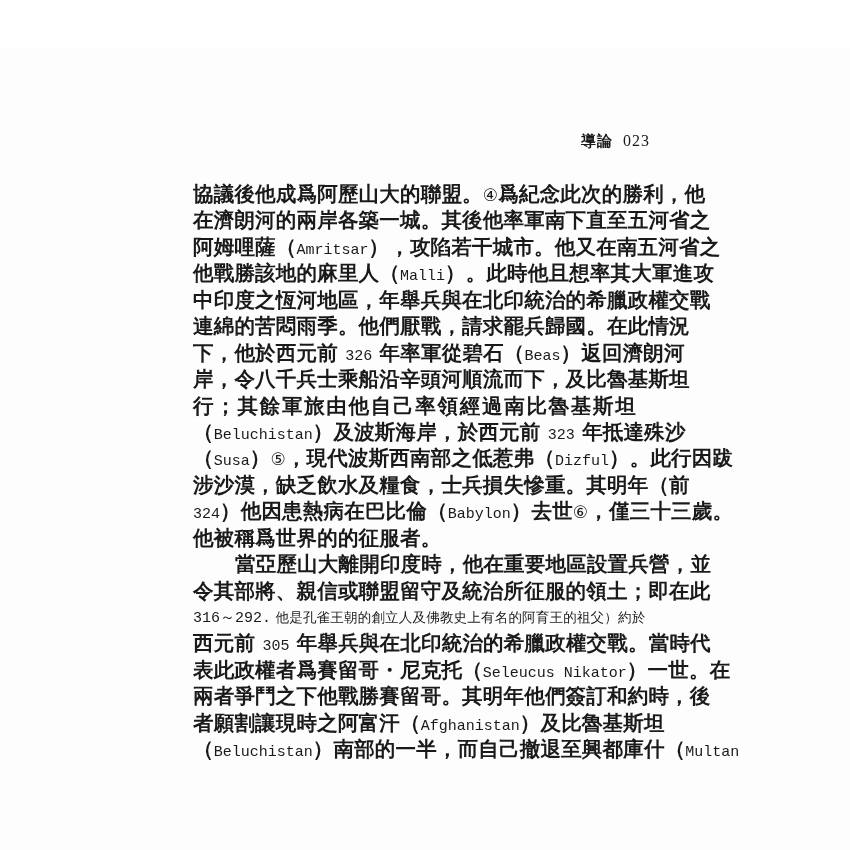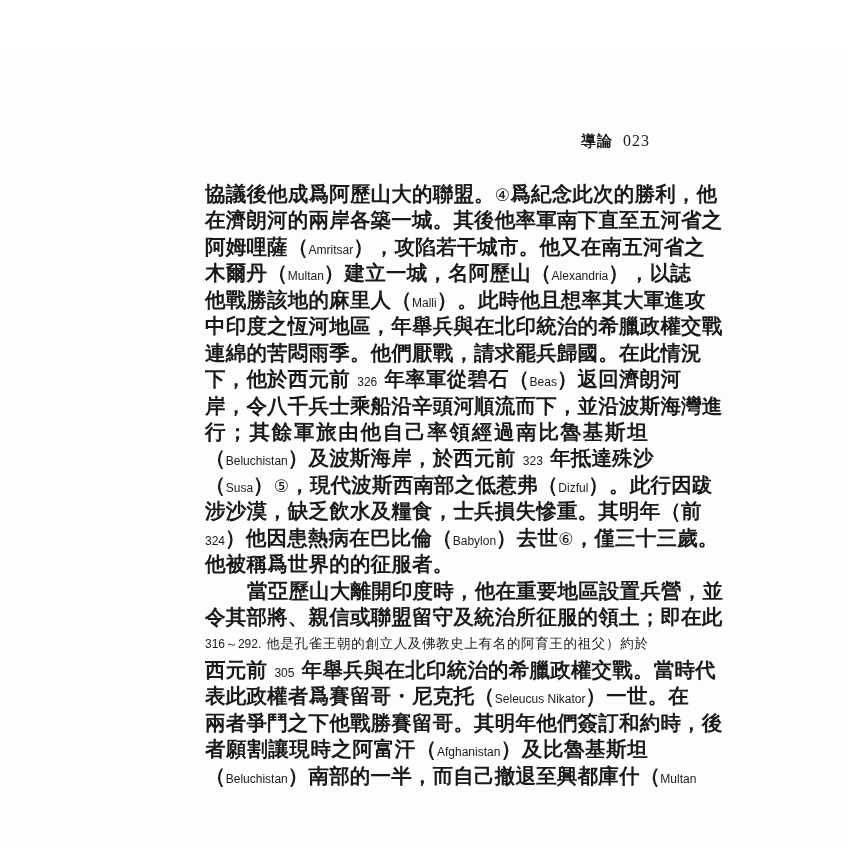--- a/index.html
+++ b/index.html
@@ -31,21 +31,21 @@
       font-size: 15px;
       font-weight: bold;
       letter-spacing: 1px;
       white-space: nowrap;
     }
     .running-head .chapter { margin-right: 10px; }
     .running-head .pageno { font-family: "Liberation Serif", serif; font-weight: normal; font-size: 16px; }
 
     .body-text {
       position: absolute;
-      left: 205px;
+      left: 193px;
       top: 133px;
       width: 443px;
     }
     .line {
       height: 26.45px;
       line-height: 26.45px;
       font-size: 20.5px;
       white-space: nowrap;
       overflow: visible;
       text-align: justify;
@@ -53,23 +53,23 @@
       font-weight: bold;
       letter-spacing: 0.2px;
     }
     .line.last-of-para {
       text-align-last: left;
     }
     .line.indent {
       padding-left: 42px;
     }
     .latin {
-      font-family: Liberation Sans, sans-serif;
+      font-family: Liberation Mono, monospace;
       font-weight: normal;
-      font-size: 12px;
+      font-size: 15px;
       letter-spacing: 0;
     }
     .circled {
       font-family: "DejaVu Sans", sans-serif;
       font-weight: normal;
       font-size: 17px;
     }
   </style>
 </head>
 <body>
@@ -78,26 +78,25 @@
 
   <div class="running-head">
     <span class="chapter">導論</span><span class="pageno">023</span>
   </div>
 
   <div class="body-text">
 
     <div class="line">協議後他成爲阿歷山大的聯盟。<span class="circled">④</span>爲紀念此次的勝利，他</div>
     <div class="line">在濟朗河的兩岸各築一城。其後他率軍南下直至五河省之</div>
     <div class="line">阿姆哩薩（<span class="latin">Amritsar</span>），攻陷若干城市。他又在南五河省之</div>
-    <div class="line">木爾丹（<span class="latin">Multan</span>）建立一城，名阿歷山（<span class="latin">Alexandria</span>），以誌</div>
     <div class="line">他戰勝該地的麻里人（<span class="latin">Malli</span>）。此時他且想率其大軍進攻</div>
     <div class="line">中印度之恆河地區，年舉兵與在北印統治的希臘政權交戰</div>
     <div class="line">連綿的苦悶雨季。他們厭戰，請求罷兵歸國。在此情況</div>
     <div class="line">下，他於西元前 <span class="latin">326</span> 年率軍從碧石（<span class="latin">Beas</span>）返回濟朗河</div>
-    <div class="line">岸，令八千兵士乘船沿辛頭河順流而下，並沿波斯海灣進</div>
+    <div class="line">岸，令八千兵士乘船沿辛頭河順流而下，及比魯基斯坦</div>
     <div class="line">行；其餘軍旅由他自己率領經過南比魯基斯坦</div>
     <div class="line">（<span class="latin">Beluchistan</span>）及波斯海岸，於西元前 <span class="latin">323</span> 年抵達殊沙</div>
     <div class="line">（<span class="latin">Susa</span>）<span class="circled">⑤</span>，現代波斯西南部之低惹弗（<span class="latin">Dizful</span>）。此行因跋</div>
     <div class="line">涉沙漠，缺乏飲水及糧食，士兵損失慘重。其明年（前</div>
     <div class="line"><span class="latin">324</span>）他因患熱病在巴比倫（<span class="latin">Babylon</span>）去世<span class="circled">⑥</span>，僅三十三歲。</div>
     <div class="line last-of-para">他被稱爲世界的的征服者。</div>
 
     <div class="line indent">當亞歷山大離開印度時，他在重要地區設置兵營，並</div>
     <div class="line">令其部將、親信或聯盟留守及統治所征服的領土；即在此</div>
     <div class="line" style="font-size: 13.5px; font-weight: normal;"><span class="latin">316～292.</span> 他是孔雀王朝的創立人及佛教史上有名的阿育王的祖父）約於</div>

